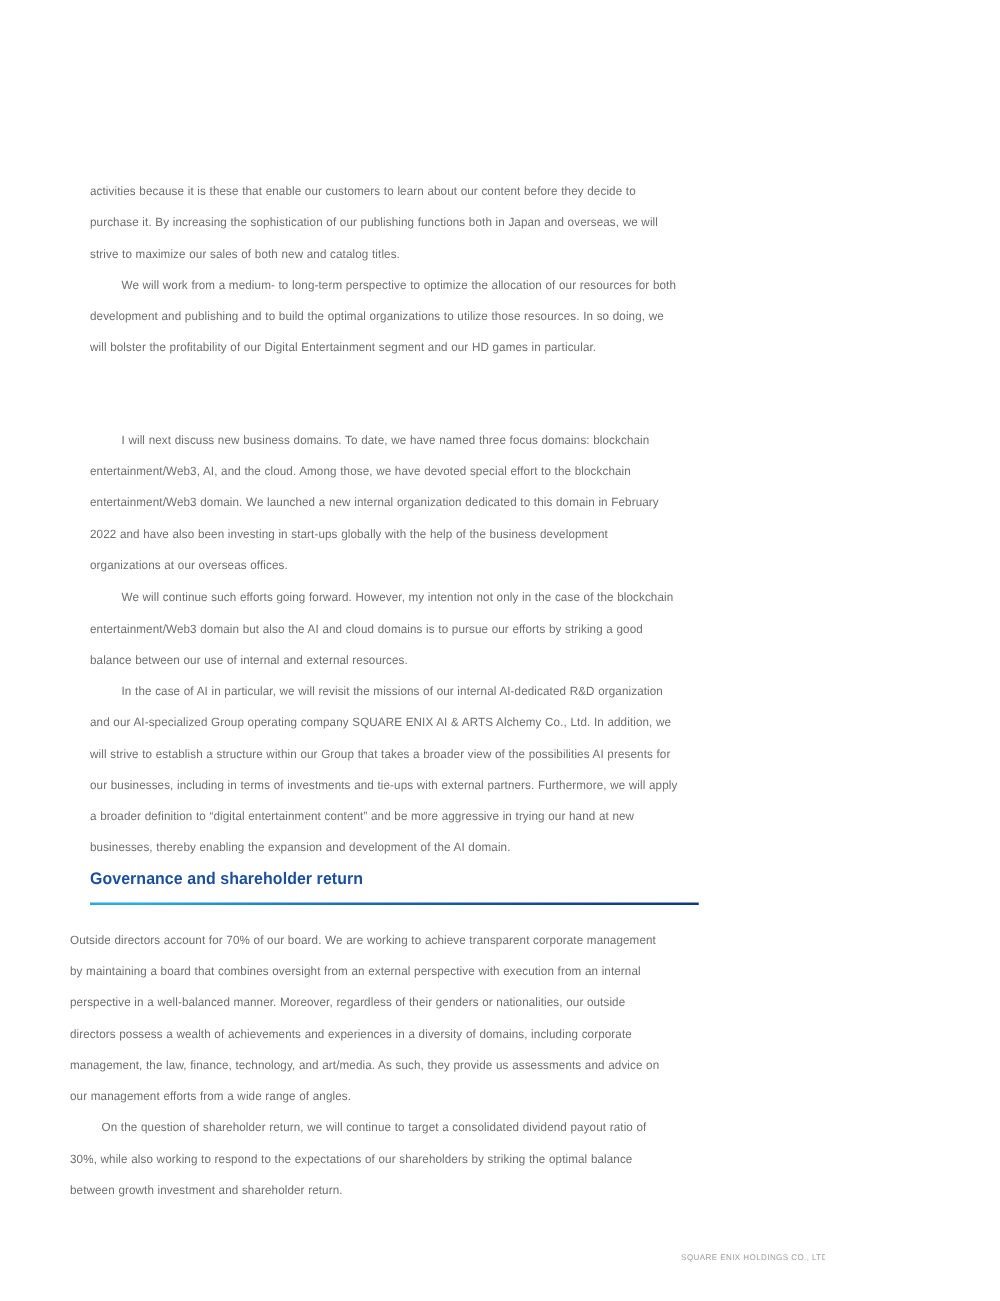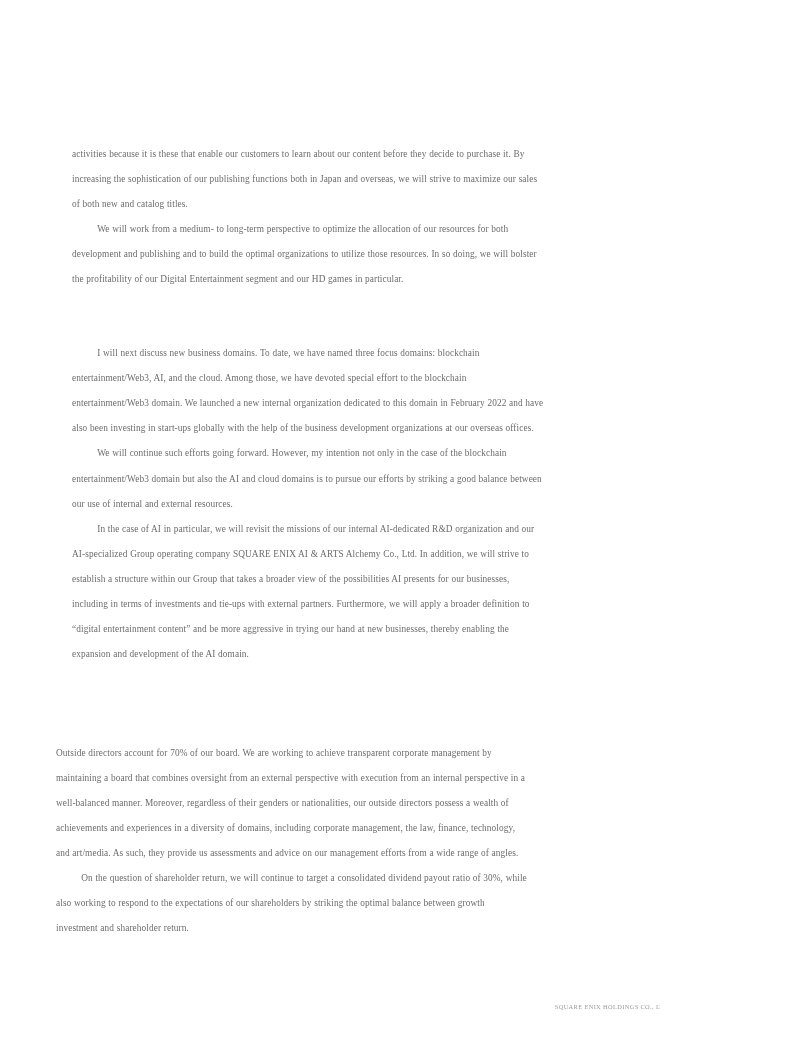--- a/index.html
+++ b/index.html
@@ -6,21 +6,21 @@
     margin: 0;
     padding: 0;
     background: #ffffff;
   }
 
   .page {
     position: relative;
     width: 660px;
     height: 1041px;
     background: #ffffff;
-    font-family: Liberation Serif, serif;
+    font-family: Liberation Sans, sans-serif;
     overflow: hidden;
   }
 
   
   .content {
     position: absolute;
     left: 72px;
     top: 141px;
     width: 487px;
   }
@@ -143,20 +143,24 @@
 
     <div class="gap-block"></div>
 
     <p class="para indent">I will next discuss new business domains. To date, we have named three focus domains: blockchain entertainment/Web3, AI, and the cloud. Among those, we have devoted special effort to the blockchain entertainment/Web3 domain. We launched a new internal organization dedicated to this domain in February 2022 and have also been investing in start-ups globally with the help of the business development organizations at our overseas offices.</p>
 
     <p class="para indent">We will continue such efforts going forward. However, my intention not only in the case of the blockchain entertainment/Web3 domain but also the AI and cloud domains is to pursue our efforts by striking a good balance between our use of internal and external resources.</p>
 
     <p class="para indent">In the case of AI in particular, we will revisit the missions of our internal AI-dedicated R&amp;D organization and our AI-specialized Group operating company SQUARE ENIX AI &amp; ARTS Alchemy Co., Ltd. In addition, we will strive to establish a structure within our Group that takes a broader view of the possibilities AI presents for our businesses, including in terms of investments and tie-ups with external partners. Furthermore, we will apply a broader definition to “digital entertainment content” and be more aggressive in trying our hand at new businesses, thereby enabling the expansion and development of the AI domain.</p>
   </div>
 
+  <div class="section">
+    <h2 class="section-title">Governance and shareholder return</h2>
+    <div class="section-rule"></div>
+  </div>
 
   <div class="section-body">
     <p class="para">Outside directors account for 70% of our board. We are working to achieve transparent corporate management by maintaining a board that combines oversight from an external perspective with execution from an internal perspective in a well-balanced manner. Moreover, regardless of their genders or nationalities, our outside directors possess a wealth of achievements and experiences in a diversity of domains, including corporate management, the law, finance, technology, and art/media. As such, they provide us assessments and advice on our management efforts from a wide range of angles.</p>
 
     <p class="para indent">On the question of shareholder return, we will continue to target a consolidated dividend payout ratio of 30%, while also working to respond to the expectations of our shareholders by striking the optimal balance between growth investment and shareholder return.</p>
   </div>
 
   <div class="footer">
     <div class="footer-inner">
       <span class="footer-credit"><span>SQUARE ENIX HOLDINGS CO., LTD.</span><span class="footer-sep">|</span><span>Annual Report 2023</span></span>

